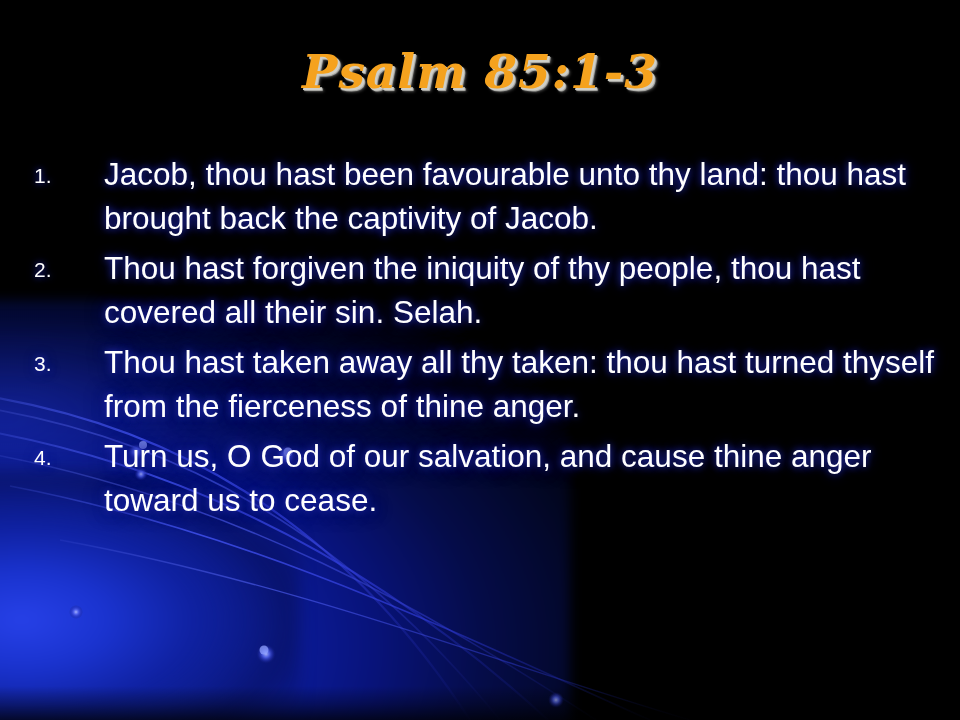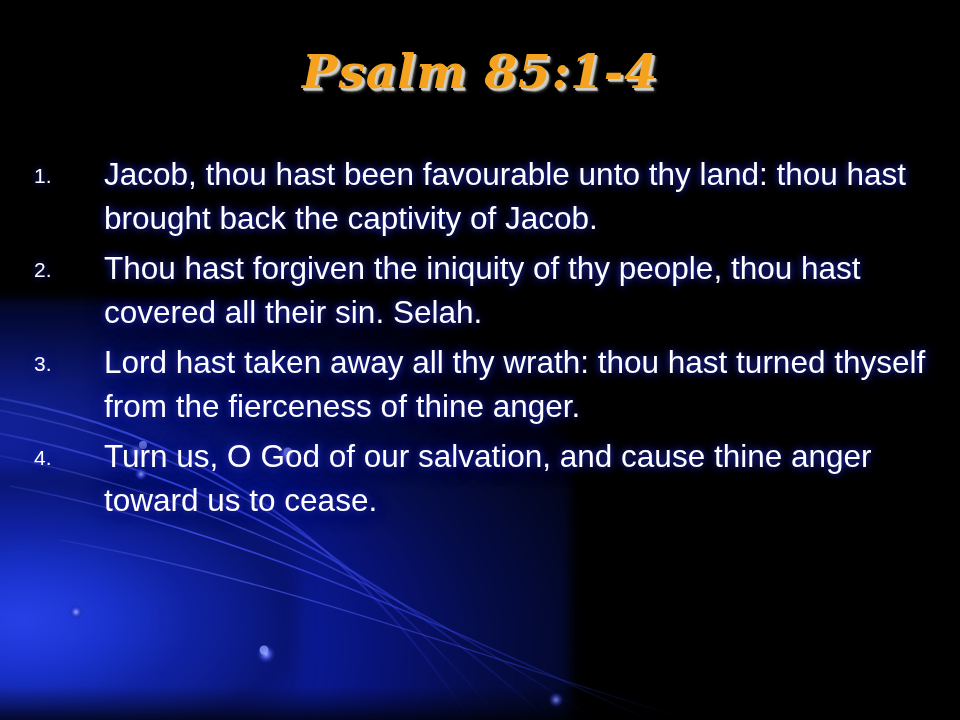--- a/index.html
+++ b/index.html
@@ -209,34 +209,34 @@
       <circle cx="264" cy="650" r="4.5" fill="#8fa0ff" opacity="0.75"></circle>
       <circle cx="556" cy="700" r="8" fill="url(#dotGrad)"></circle>
       <circle cx="76" cy="612" r="7" fill="url(#dotGrad)"></circle>
     </g>
   </svg>
 
   <div class="bg-bottom-shade"></div>
 
   <div class="content">
 
-    <div id="title">Psalm 85:1-4</div>
+    <div id="title">Psalm 85:1-3</div>
 
     <ol id="list">
       <li class="item">
         <span class="item-num">1.</span>
         <span class="item-text">Jacob, thou hast been favourable unto thy land: thou hast brought back the captivity of Jacob.</span>
       </li>
       <li class="item">
         <span class="item-num">2.</span>
         <span class="item-text">Thou hast forgiven the iniquity of thy people, thou hast covered all their sin. Selah.</span>
       </li>
       <li class="item">
         <span class="item-num">3.</span>
-        <span class="item-text">Lord hast taken away all thy wrath: thou hast turned thyself from the fierceness of thine anger.</span>
+        <span class="item-text">Thou hast taken away all thy taken: thou hast turned thyself from the fierceness of thine anger.</span>
       </li>
       <li class="item">
         <span class="item-num">4.</span>
         <span class="item-text">Turn us, O God of our salvation, and cause thine anger toward us to cease.</span>
       </li>
     </ol>
 
   </div>
 </div>
 

